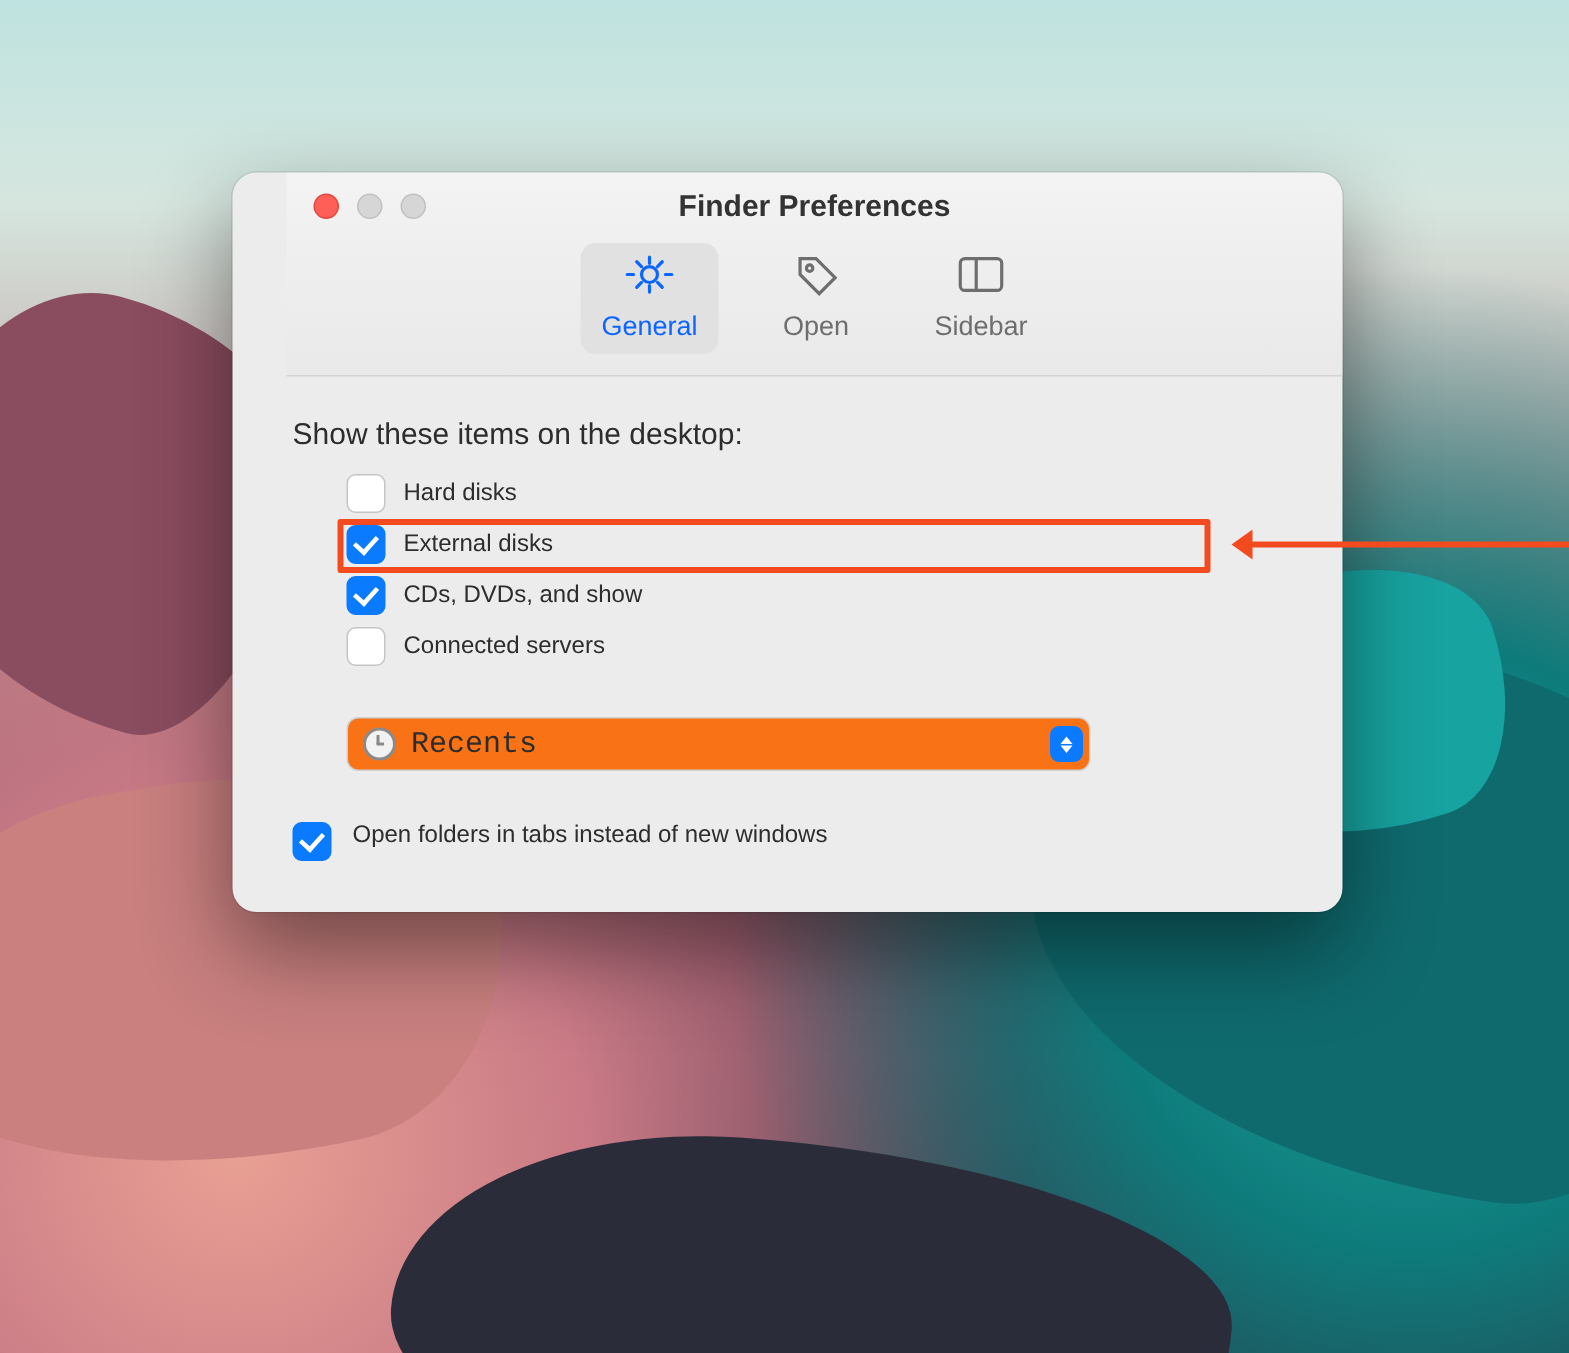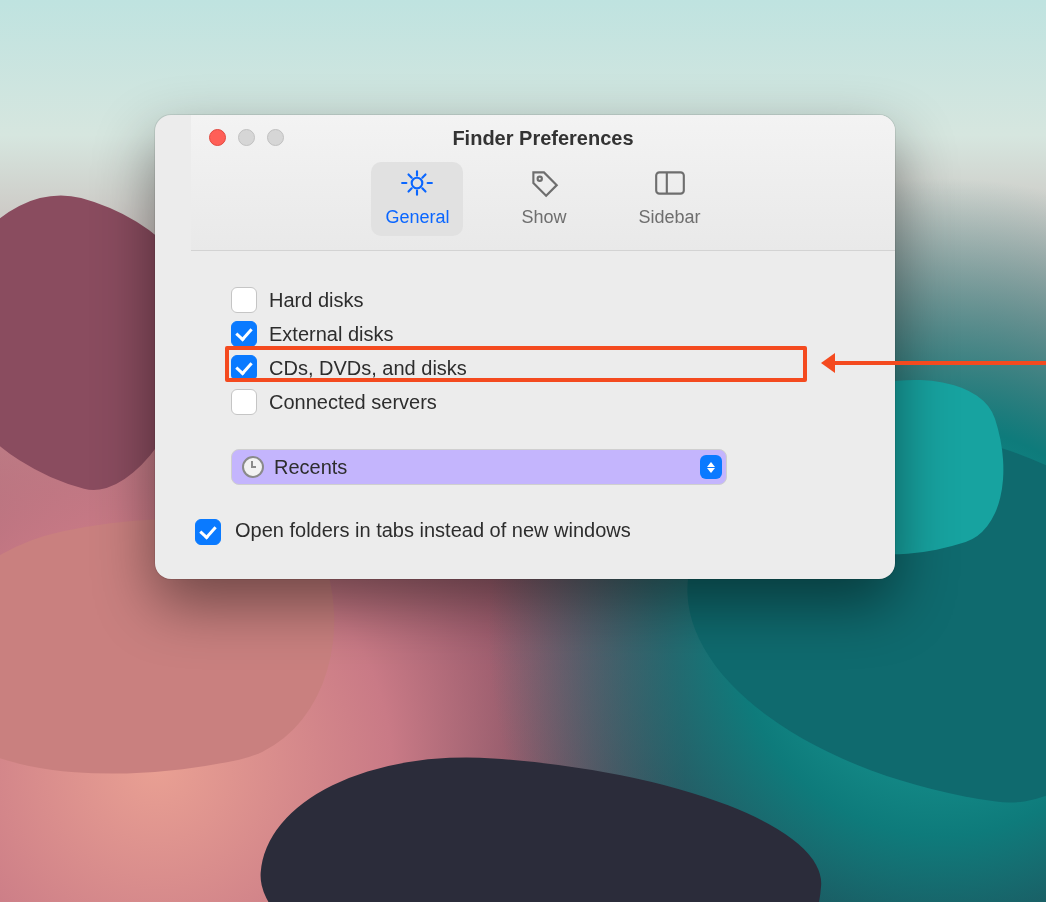--- a/index.html
+++ b/index.html
@@ -19,39 +19,39 @@
 
   .window{position:absolute;left:155px;top:115px;width:740px;border-radius:16px;overflow:hidden;
     background:#ececec;box-shadow:0 25px 60px rgba(0,0,0,.45),0 0 0 1px rgba(0,0,0,.08);}
   .titlebar{position:relative;background:linear-gradient(#f3f3f3,#e9e9e9);border-bottom:1px solid #d3d3d3;margin-left:36px;}
   .traffic{position:absolute;left:18px;top:14px;display:flex;gap:12px;}
   .tl{width:15px;height:15px;border-radius:50%;}
   .close{background:#ff5f57;border:1px solid #e1483f;}
   .min{background:#d6d6d6;border:1px solid #c0c0c0;}
   .max{background:#d6d6d6;border:1px solid #c0c0c0;}
   .title{font-size:20px;font-weight:700;color:#333;text-align:center;padding:12px 0 8px;}
-  .tabs{display:flex;justify-content:center;gap:44px;padding:4px 0 14px;}
+  .tabs{display:flex;justify-content:center;gap:29px;padding:4px 0 14px;}
   .tab{display:flex;flex-direction:column;align-items:center;gap:4px;font-size:18px;color:#6e6e6e;padding:6px 14px 8px;border-radius:10px;cursor:default;}
   .tab.active{background:#e1e1e1;color:#0a66ff;}
   .tab svg{width:34px;height:30px;}
   .tab.active svg{stroke:#0a66ff;fill:none;}
   .tab svg{stroke:#6e6e6e;fill:none;stroke-width:2;}
 
   .body{padding:28px 40px 34px;font-size:20px;color:#2d2d2d;}
   .section-label{margin:0 0 14px;font-size:20px;}
   .checks{margin-left:36px;}
   .chk-row{display:flex;align-items:center;gap:12px;margin:8px 0;}
   .chk{width:24px;height:24px;border-radius:6px;border:1px solid #c5c5c5;background:#fff;display:flex;align-items:center;justify-content:center;}
   .chk.checked{background:#0a7aff;border-color:#0a7aff;}
   .chk.checked:after{content:"";width:7px;height:12px;border:solid #fff;border-width:0 3px 3px 0;transform:rotate(42deg);margin-top:-3px;}
-  .chk-label{font-size:20px;}
+  .chk-label{font-size:16px;}
 
   .section2{margin-top:34px;}
   .select{margin:10px 0 0 36px;display:flex;align-items:center;justify-content:space-between;
-    width:480px;height:34px;border:1px solid #cfcfcf;border-radius:8px;background:#c4b5fd;padding:0 4px 0 10px;}
+    width:480px;height:34px;border:1px solid #cfcfcf;border-radius:8px;background:#f97316;padding:0 4px 0 10px;font-family:Liberation Mono, monospace;}
   .select-left{display:flex;align-items:center;gap:10px;}
   .clock{width:18px;height:18px;border-radius:50%;border:2px solid #8a8a8a;background:#f2f2f2;position:relative;}
   .clock:before{content:"";position:absolute;left:7px;top:3px;width:2px;height:6px;background:#8a8a8a;}
   .clock:after{content:"";position:absolute;left:7px;top:8px;width:5px;height:2px;background:#8a8a8a;}
   .select-caret{width:22px;height:24px;border-radius:6px;background:#0a7aff;display:flex;flex-direction:column;align-items:center;justify-content:center;gap:1px;}
   .caret{width:0;height:0;border-left:4px solid transparent;border-right:4px solid transparent;}
   .caret.up{border-bottom:5px solid #fff;}
   .caret.down{border-top:5px solid #fff;}
 
   .final-row{display:flex;gap:14px;margin-top:34px;}
@@ -92,47 +92,48 @@
           </span>
           <span>General</span>
         </div>
         <div class="tab">
           <span>
             <svg viewBox="0 0 32 28">
                 <path d="M6 4h10l12 12-10 10L6 14z"></path>
                 <circle cx="12" cy="10" r="2"></circle>
               </svg>
           </span>
-          <span>Show</span>
+          <span>Open</span>
         </div>
         <div class="tab">
           <span>
             <svg viewBox="0 0 32 28">
                 <rect x="3" y="4" width="26" height="20" rx="3"></rect>
                 <line x1="13" y1="4" x2="13" y2="24"></line>
               </svg>
           </span>
           <span>Sidebar</span>
         </div>
       </div>
     </div>
 
     <div class="body">
+      <div class="section-label">Show these items on the desktop:</div>
       <div class="checks">
         <div class="chk-row">
           <div class="chk" id="chk0"></div>
           <span class="chk-label">Hard disks</span>
         </div>
         <div class="chk-row" id="row1">
           <div class="chk checked" id="chk1"></div>
           <span class="chk-label">External disks</span>
         </div>
         <div class="chk-row">
           <div class="chk checked" id="chk2"></div>
-          <span class="chk-label">CDs, DVDs, and disks</span>
+          <span class="chk-label">CDs, DVDs, and show</span>
         </div>
         <div class="chk-row">
           <div class="chk" id="chk3"></div>
           <span class="chk-label">Connected servers</span>
         </div>
       </div>
 
       <div class="section2">
         <div class="select">
           <div class="select-left">

